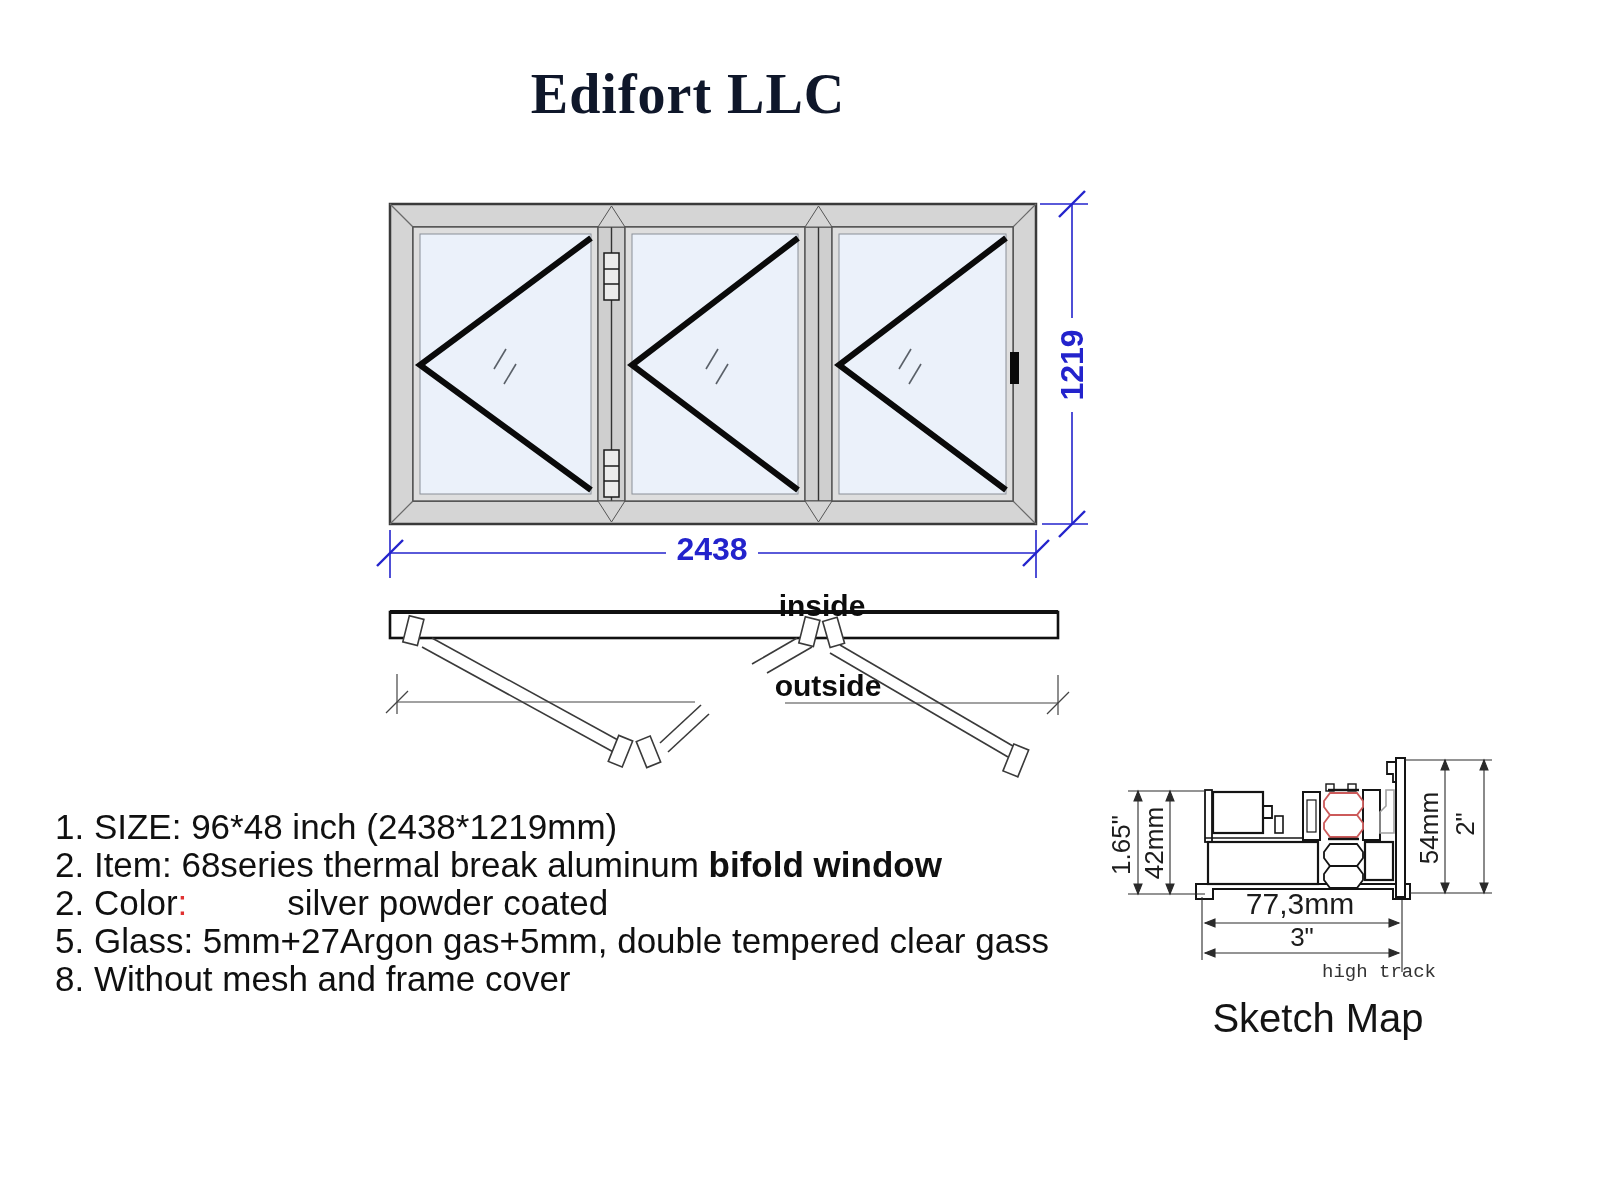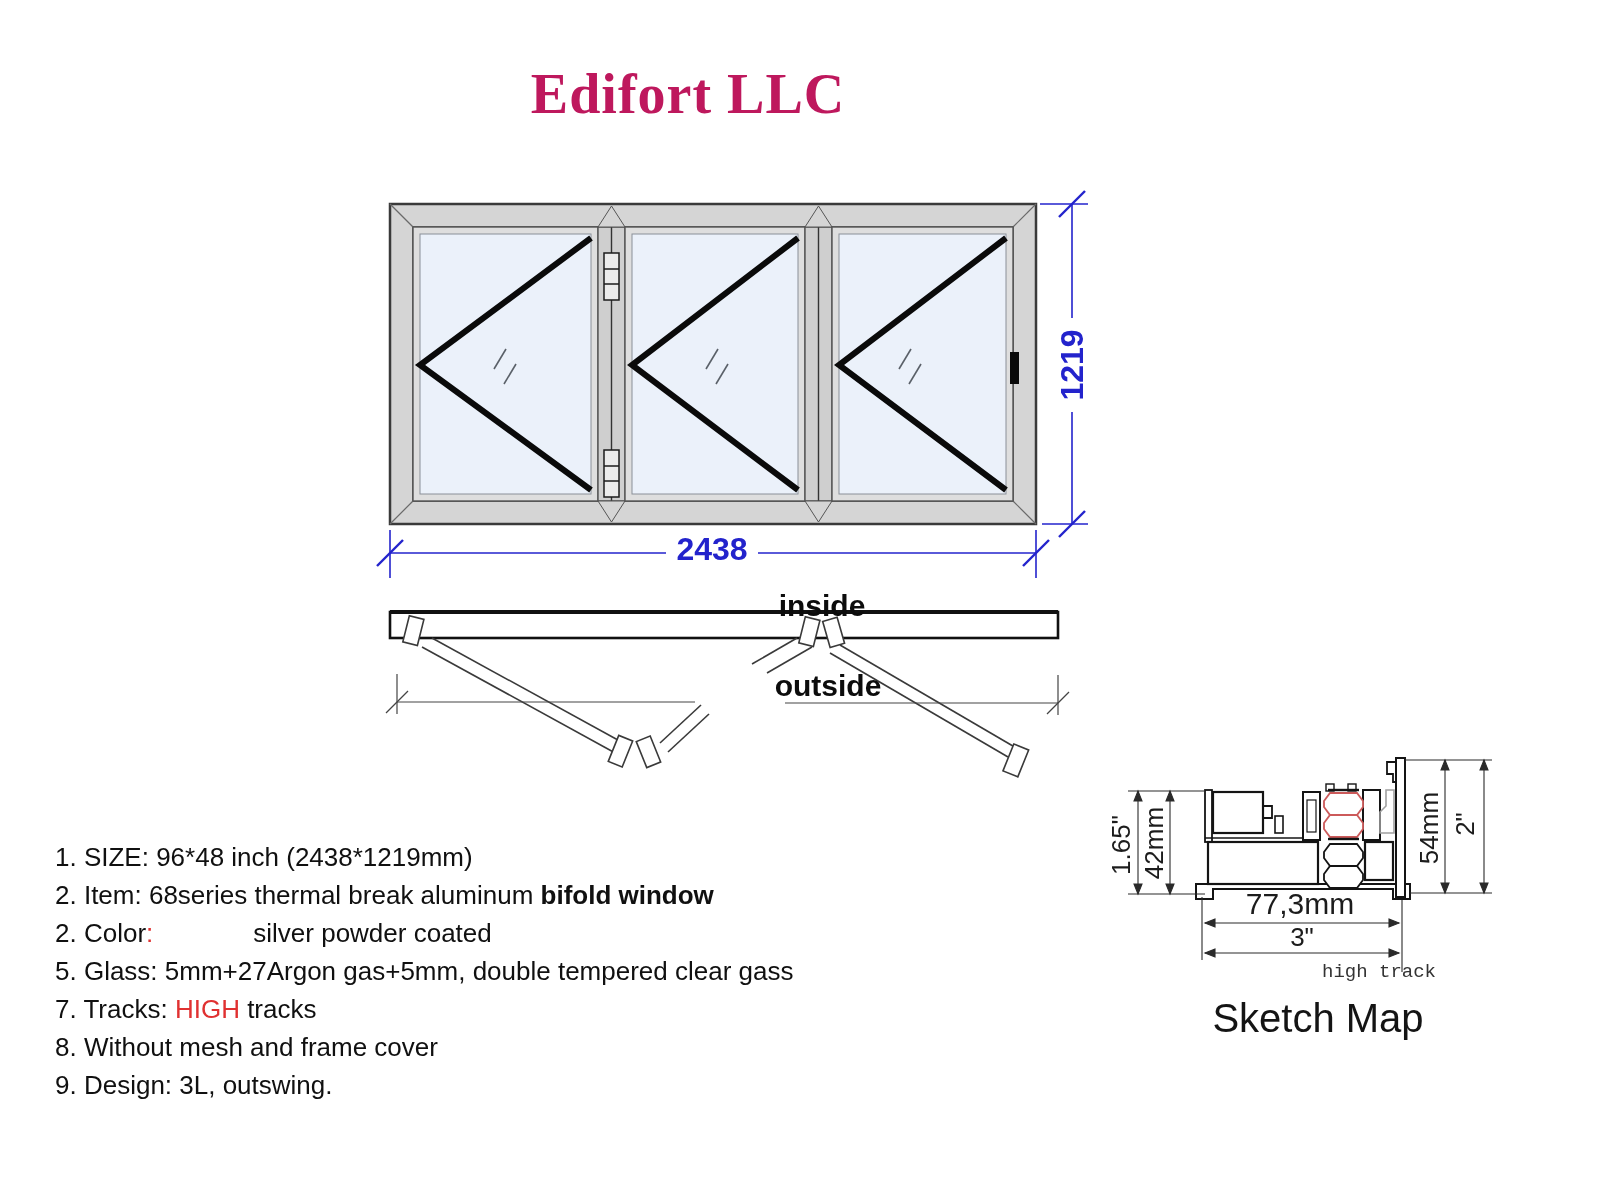--- a/index.html
+++ b/index.html
@@ -1,29 +1,29 @@
 <!DOCTYPE html>
 <html><head>
 <meta charset="utf-8">
 <style>
   html,body{margin:0;padding:0;background:#fff;}
   .page{position:relative;width:1600px;height:1197px;background:#ffffff;overflow:hidden;
         font-family:"Liberation Sans",sans-serif;}
   .title{position:absolute;left:688px;top:62px;transform:translateX(-50%);
-         font-family:"Liberation Serif",serif;font-weight:bold;font-size:56px;color:#be185d;
+         font-family:"Liberation Serif",serif;font-weight:bold;font-size:56px;color:#0f172a;
          letter-spacing:1px;white-space:nowrap;}
   svg{position:absolute;left:0;top:0;}
   svg text{font-family:"Liberation Sans",sans-serif;}
   .dimtxt{fill:#2323cc;font-size:32px;font-weight:bold;}
   .iolabel{fill:#0c0c0c;font-size:30px;font-weight:bold;}
   .sk-dim{fill:#1c1c1c;font-size:26px;}
   .sk-dim-b{fill:#1c1c1c;font-size:30px;}
   .sk-track{fill:#333;font-size:19px;font-family:"Liberation Mono",monospace;}
   .sk-caption{fill:#141414;font-size:40px;}
-  .specs{position:absolute;left:55px;top:838px;font-size:26px;color:#101010;line-height:38px;}
+  .specs{position:absolute;left:55px;top:808px;font-size:35px;color:#101010;line-height:38px;}
   .specline{white-space:nowrap;}
   .sp-bold{font-weight:bold;}
   .sp-red{color:#e03131;}
   .sp-gap{display:inline-block;width:100px;}
 </style>
 </head>
 <body>
 
 <div class="page">
 
@@ -218,18 +218,16 @@
       <text class="sk-track" x="1322" y="977">high track</text>
       <text class="sk-caption" x="1318" y="1032" text-anchor="middle">Sketch Map</text>
     </g>
   </svg>
 
   <div class="specs">
     <div class="specline"><span>1. SIZE: 96*48 inch (2438*1219mm)</span></div>
     <div class="specline"><span>2. Item: 68series thermal break aluminum </span><span class="sp-bold">bifold window</span></div>
     <div class="specline"><span>2. Color</span><span class="sp-red">:</span><span class="sp-gap"></span><span>silver powder coated</span></div>
     <div class="specline"><span>5. Glass: 5mm+27Argon gas+5mm, double tempered clear gass</span></div>
-    <div class="specline"><span>7. Tracks: </span><span class="sp-red">HIGH</span><span> tracks</span></div>
     <div class="specline"><span>8. Without mesh and frame cover</span></div>
-    <div class="specline"><span>9. Design: 3L, outswing.</span></div>
   </div>
 
 </div>
 
 </body></html>

